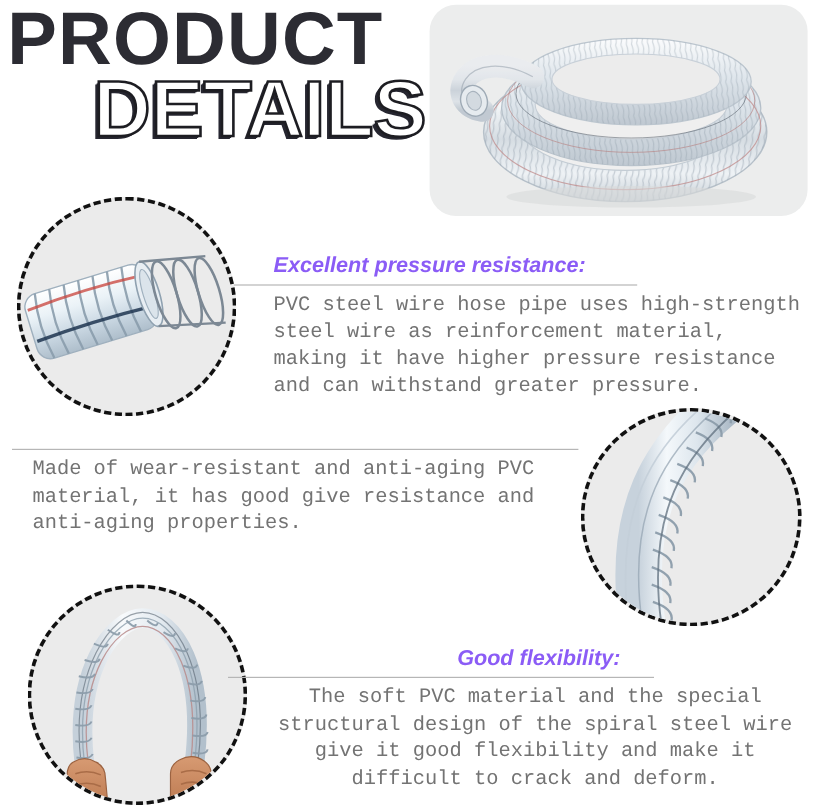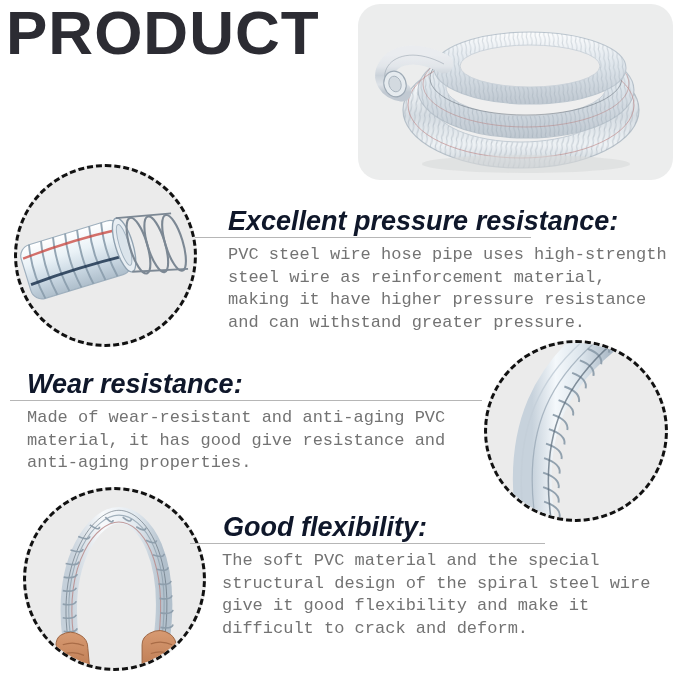--- a/index.html
+++ b/index.html
@@ -78,25 +78,25 @@
   }
   .callout-circle svg { display: block; width: 100%; height: 100%; }
 
   #circle-pressure { left: 14px;  top: 164px; width: 183px; height: 183px; }
   #circle-wear     { left: 484px; top: 340px; width: 184px; height: 182px; }
   #circle-flex     { left: 23px;  top: 487px; width: 183px; height: 184px; }
 
   
   .feature { position: absolute; }
   .feature-heading {
-    font-size: 27px;
+    font-size: 18px;
     line-height: 26px;
     font-weight: 700;
     font-style: italic;
-    color: #0f172a;
+    color: #8b5cf6;
     white-space: nowrap;
     font-family: "Liberation Sans", sans-serif;
   }
   .feature-rule {
     height: 1px;
     background: #b6b6b6;
     margin-top: 3px;
   }
   .feature-body {
     font-size: 17px;
@@ -109,30 +109,31 @@
   #feature-pressure { left: 195px; top: 208px; width: 480px; }
   #feature-pressure .feature-heading { margin-left: 33px; }
   #feature-pressure .feature-rule { width: 336px; }
   #feature-pressure .feature-body { margin-left: 33px; width: 448px; }
 
   #feature-wear { left: 10px; top: 371px; width: 480px; }
   #feature-wear .feature-heading { margin-left: 17px; }
   #feature-wear .feature-rule { width: 472px; }
   #feature-wear .feature-body { margin-left: 17px; width: 460px; }
 
-  #feature-flex { left: 190px; top: 514px; width: 485px; }
+  #feature-flex { left: 190px; top: 535px; width: 485px; text-align: center; }
   #feature-flex .feature-heading { margin-left: 33px; }
   #feature-flex .feature-rule { width: 355px; }
   #feature-flex .feature-body { margin-left: 32px; width: 448px; }
 </style>
 </head>
 <body>
 
 <div id="title-block">
   <div id="title-product">PRODUCT</div>
+  <div id="title-details">DETAILS</div>
 </div>
 
 <div id="hero-card">
   <svg viewBox="0 0 315 176" preserveAspectRatio="none">
     <defs>
       <linearGradient id="tube" x1="0" y1="0" x2="0" y2="1">
         <stop offset="0" stop-color="#ffffff"></stop>
         <stop offset="0.30" stop-color="#f4f7f9"></stop>
         <stop offset="0.55" stop-color="#d6dde3"></stop>
         <stop offset="0.80" stop-color="#eef2f5"></stop>
@@ -311,21 +312,20 @@
   </svg>
 </div>
 
 <div class="feature" id="feature-pressure">
   <div class="feature-heading">Excellent pressure resistance:</div>
   <div class="feature-rule"></div>
   <div class="feature-body">PVC steel wire hose pipe uses high-strength steel wire as reinforcement material, making it have higher pressure resistance and can withstand greater pressure.</div>
 </div>
 
 <div class="feature" id="feature-wear">
-  <div class="feature-heading">Wear resistance:</div>
   <div class="feature-rule"></div>
   <div class="feature-body">Made of wear-resistant and anti-aging PVC material, it has good give resistance and anti-aging properties.</div>
 </div>
 
 <div class="feature" id="feature-flex">
   <div class="feature-heading">Good flexibility:</div>
   <div class="feature-rule"></div>
   <div class="feature-body">The soft PVC material and the special structural design of the spiral steel wire give it good flexibility and make it difficult to crack and deform.</div>
 </div>
 

